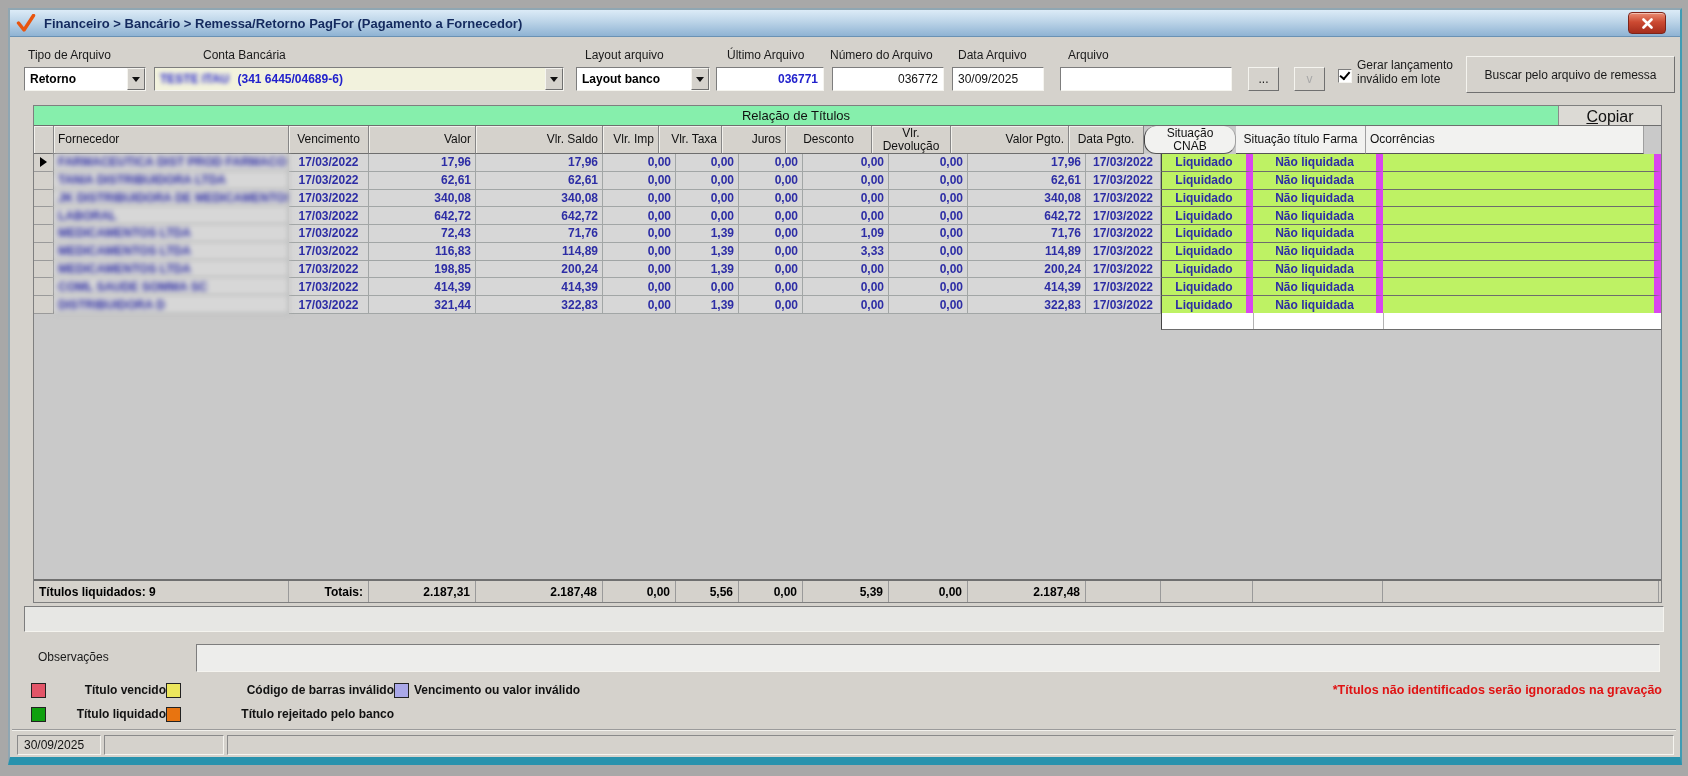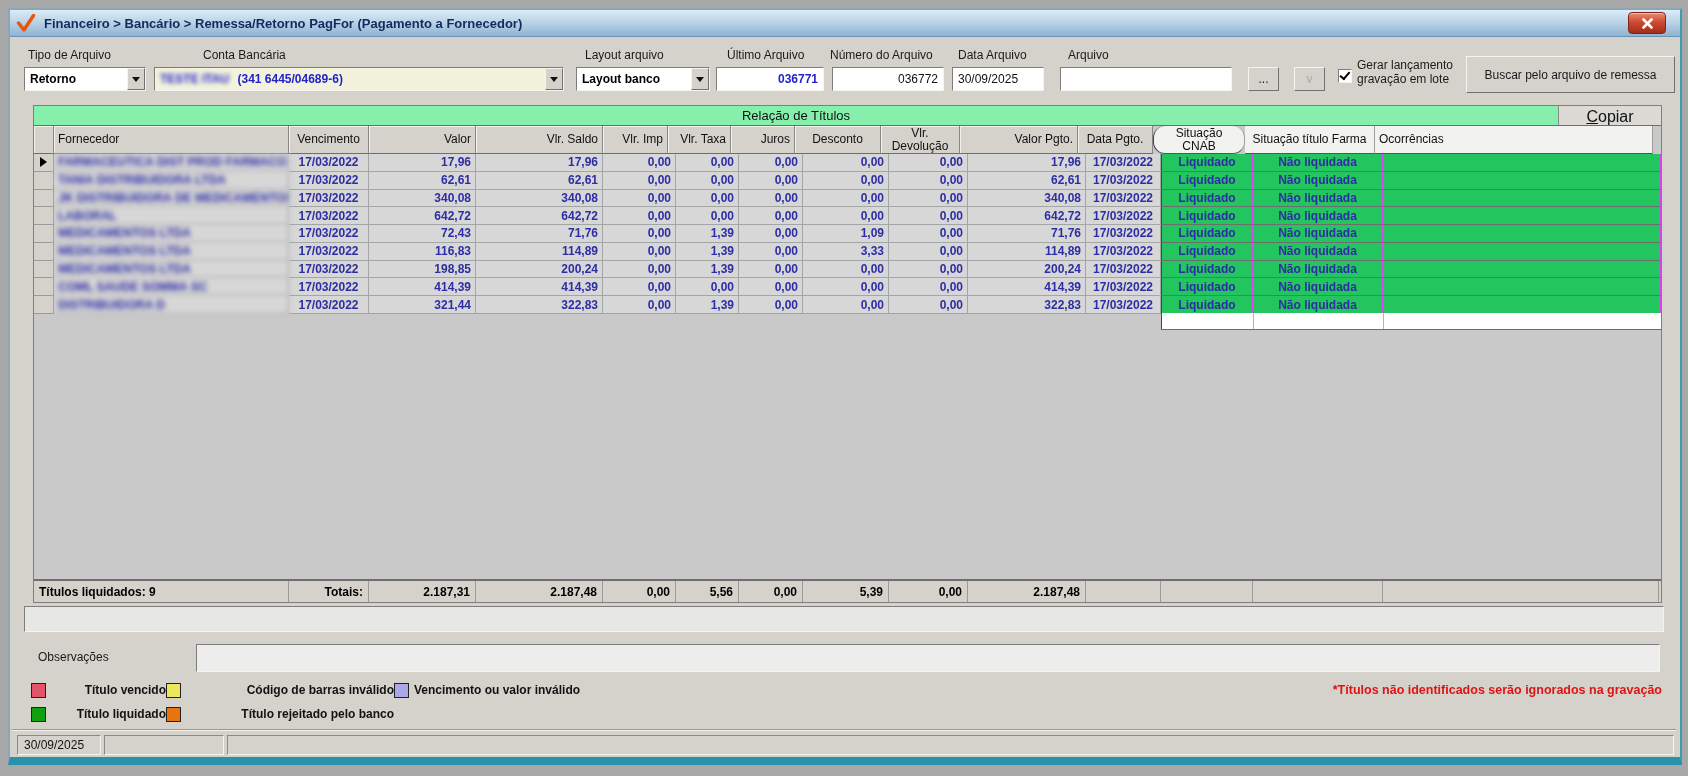--- a/index.html
+++ b/index.html
@@ -54,21 +54,21 @@
   .hwhite{background:#f2f2f0;border-right:1px solid #9f9f9f;border-bottom:1px solid #555;}
   .hwhite.first{border-left:1px solid #444;}
   .al-left{justify-content:flex-start;text-align:left;}
   .al-center{justify-content:center;text-align:center;}
   .al-right{justify-content:flex-end;text-align:right;}
 
   .grow{display:flex;}
   .cell{box-sizing:border-box;font-size:12px;font-weight:bold;color:#2d2da5;padding:0 4px;
     display:flex;align-items:center;overflow:hidden;white-space:nowrap;}
   .cgray{background:#d7d7d7;border-right:1px solid #a2a6a6;border-bottom:1px solid #a2a6a6;}
-  .cwhite{background:#22c55e;border-right:1px solid #d946ef;border-bottom:1px solid #6d6d6d;}
+  .cwhite{background:#bef264;border-right:7px solid #d946ef;border-bottom:1px solid #6d6d6d;}
   .cwhite.first{border-left:1px solid #444;}
   .cell.ind{background:#d5d2cc;border-right:1px solid #808080;border-bottom:1px solid #9a9a9a;justify-content:center;padding:0;}
   .tri-right{width:0;height:0;border-top:5px solid transparent;border-bottom:5px solid transparent;border-left:7px solid #000;}
 
   .ghost{position:absolute;left:1127px;top:207px;width:500px;height:17px;background:#fff;
     border-left:1px solid #444;border-bottom:1px solid #6d6d6d;box-sizing:border-box;display:flex;}
   .ghost div{box-sizing:border-box;border-right:1px solid #b3b3b3;height:100%;}
 
   .totals{position:absolute;left:0;bottom:0;width:1627px;height:23px;display:flex;
     background:#d5d2cc;border-top:2px solid #6f6f6f;box-sizing:border-box;}
@@ -148,37 +148,37 @@
   <div class="field sunken" style="left:1060px;top:67px;width:172px;"></div>
 
   <div class="btn raised" style="left:1248px;top:67px;width:31px;height:24px;">...</div>
   <div class="btn raised" style="left:1294px;top:67px;width:31px;height:24px;color:#a8a8a8;">v</div>
 
   <div class="chk sunken" style="left:1338px;top:69px;">
     <span class="mark"></span>
   </div>
   <div class="lbl" style="left:1357px;top:58px;line-height:14px;">
     <div>Gerar lançamento</div>
-    <div>gravação em lote</div>
+    <div>inválido em lote</div>
   </div>
 
   <div class="btn raised" style="left:1466px;top:56px;width:209px;height:37px;">Buscar pelo arquivo de remessa</div>
 
   <div class="grid">
     <div class="band">
       <div class="band-main">Relação de Títulos</div>
       <div class="band-copy">Copiar</div>
     </div>
     <div class="ghead" id="grid-header">
         <div class="hcell hgray al-center" style="width: 20px;"></div>
         <div class="hcell hgray al-left" style="width: 235px;">Fornecedor</div>
         <div class="hcell hgray al-center" style="width: 80px;">Vencimento</div>
         <div class="hcell hgray al-right" style="width: 107px;">Valor</div>
         <div class="hcell hgray al-right" style="width: 127px;">Vlr. Saldo</div>
-        <div class="hcell hgray al-right" style="width: 65px;">Vlr. Imp</div>
+        <div class="hcell hgray al-right" style="width: 56px;">Vlr. Imp</div>
         <div class="hcell hgray al-right" style="width: 63px;">Vlr. Taxa</div>
         <div class="hcell hgray al-right" style="width: 64px;">Juros</div>
         <div class="hcell hgray al-center" style="width: 86px;">Desconto</div>
         <div class="hcell hgray al-center" style="width: 79px;">Vlr.
 Devolução</div>
         <div class="hcell hgray al-right" style="width: 118px;">Valor Pgto.</div>
         <div class="hcell hgray al-center" style="width: 75px;">Data Pgto.</div>
         <div class="hcell hwhite al-center first" style="width: 92px; border-radius: 12px;">Situação CNAB</div>
         <div class="hcell hwhite al-center" style="width: 130px;">Situação título Farma</div>
         <div class="hcell hwhite al-left" style="width: 278px;">Ocorrências</div>

